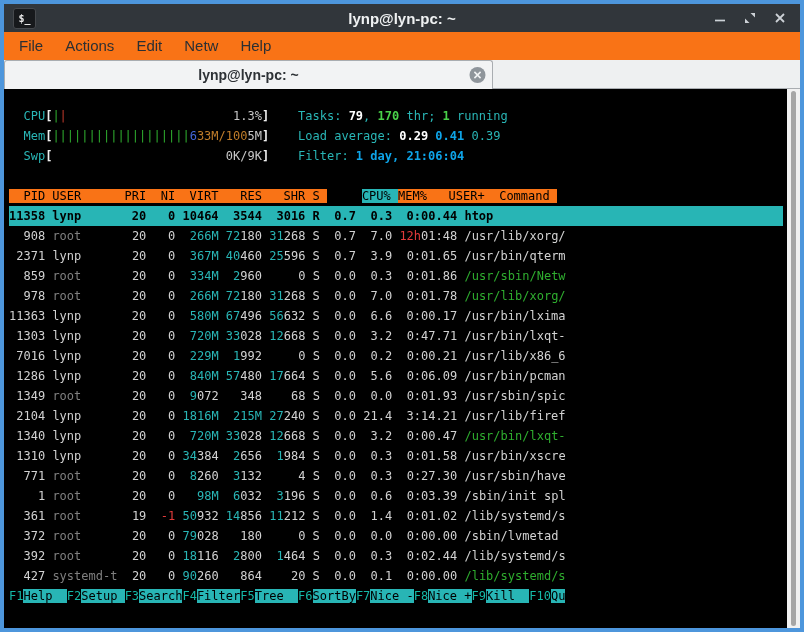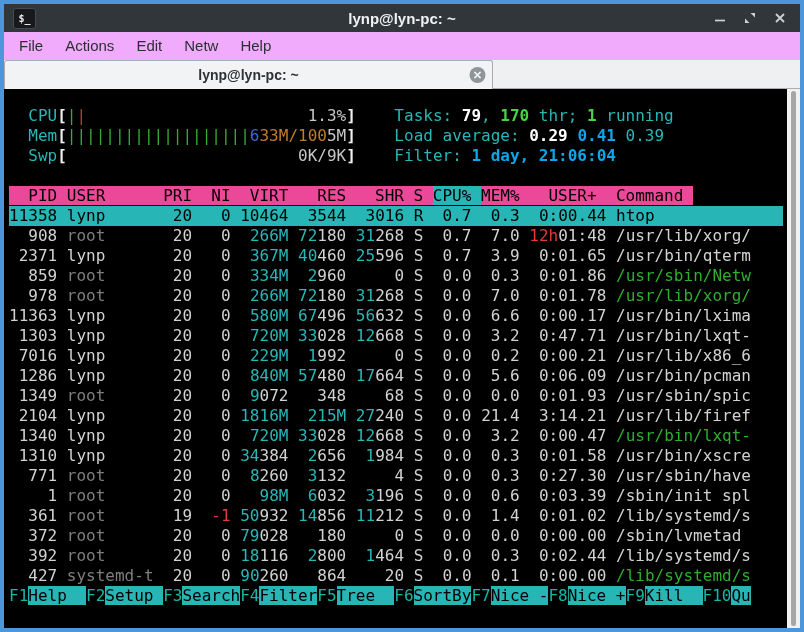--- a/index.html
+++ b/index.html
@@ -7,53 +7,53 @@
           display:flex;flex-direction:column;font-family:"Liberation Sans",sans-serif;position:relative;overflow:hidden;}
   
   .titlebar{height:28px;background:#31363b;display:flex;align-items:center;position:relative;flex:0 0 auto;}
   .win-icon{width:21px;height:19px;background:#17191c;border:1px solid #46494d;border-radius:3px;margin-left:9px;
             color:#e6e6e6;font-family:"DejaVu Sans Mono",monospace;font-size:10px;font-weight:bold;
             display:flex;align-items:center;justify-content:center;letter-spacing:0;}
   .win-title{position:absolute;left:0;right:0;text-align:center;color:#eff1f2;font-weight:bold;font-size:15px;}
   .win-buttons{margin-left:auto;display:flex;align-items:center;gap:14px;padding-right:12px;z-index:2;}
   .wbtn{width:16px;height:16px;display:flex;align-items:center;justify-content:center;cursor:default;}
   
-  .menubar{height:28px;background:#f0abfc;display:flex;align-items:center;padding-left:4px;flex:0 0 auto;}
+  .menubar{height:28px;background:#f97316;display:flex;align-items:center;padding-left:4px;flex:0 0 auto;}
   .menu-item{padding:0 11px;font-size:15px;color:#2b2f33;line-height:28px;}
   
   .tabbar{height:29px;background:#f0f1f2;display:flex;flex:0 0 auto;}
   .tab{box-sizing:border-box;width:489px;background:#f2f3f4;border:1px solid #a9adb1;border-bottom:none;
        border-radius:3px 3px 0 0;position:relative;display:flex;align-items:center;justify-content:center;}
   .tab-title{font-size:14px;font-weight:bold;color:#2e3236;}
   .tab-close{position:absolute;right:6px;top:50%;transform:translateY(-50%);width:17px;height:17px;}
   .tabbar-rest{flex:1;border-bottom:1px solid #a9adb1;background:#eef0f1;}
   
   .terminal{flex:1;background:#000;display:flex;min-height:0;}
-  .term-lines{flex:1;padding:17px 4px 0 5px;font-family:"DejaVu Sans Mono",monospace;font-size:16px;line-height:20px;overflow:hidden;}
+  .term-lines{flex:1;padding:17px 4px 0 5px;font-family:"DejaVu Sans Mono",monospace;font-size:12px;line-height:20px;overflow:hidden;}
   .tl{height:20px;white-space:pre;}
   .term-scrollbar{flex:0 0 13px;background:#f1f1f1;position:relative;}
   .scroll-thumb{position:absolute;top:2px;bottom:2px;left:4px;width:5px;background:#a6a6a6;border-radius:3px;}
   
   .p,.w{color:#d2d2d2;}
   .dim{color:#7f7f7f;}
   .c,.cy{color:#29b6b6;}
   .grn{color:#2fae2f;}
   .r{color:#e23b3b;font-weight:normal;}
   .r2{color:#c0392b;}
   .b{color:#4365d6;}
   .o{color:#c07d2a;text-align:right;}
   .mut{color:#c6c6c6;}
   .br{color:#f0f0f0;font-weight:bold;}
   .bw{color:#ffffff;font-weight:bold;}
   .bc{color:#0ea5e9;font-weight:bold;}
   .bg{color:#49d149;font-weight:bold;}
-  .hdr{background:#ec4899;color:#000;}
-  .hdrsel{background:#28b5b5;color:#000;}
+  .hdr{background:#f97316;color:#000;}
+  .hdrsel{background:#28b5b5;color:#000;margin-left:35px;}
   .sel{background:#28b5b5;}
-  .sel span{color:#000 !important;font-weight:normal;background:transparent !important;}
+  .sel span{color:#000 !important;font-weight:bold;background:transparent !important;}
   .fk{color:#14b8a6;}
   .fl{background:#28b5b5;color:#000;}
 </style>
 </head>
 <body>
 
 <div class="window">
 
   <div class="titlebar">
     <div class="win-icon">$_</div>

